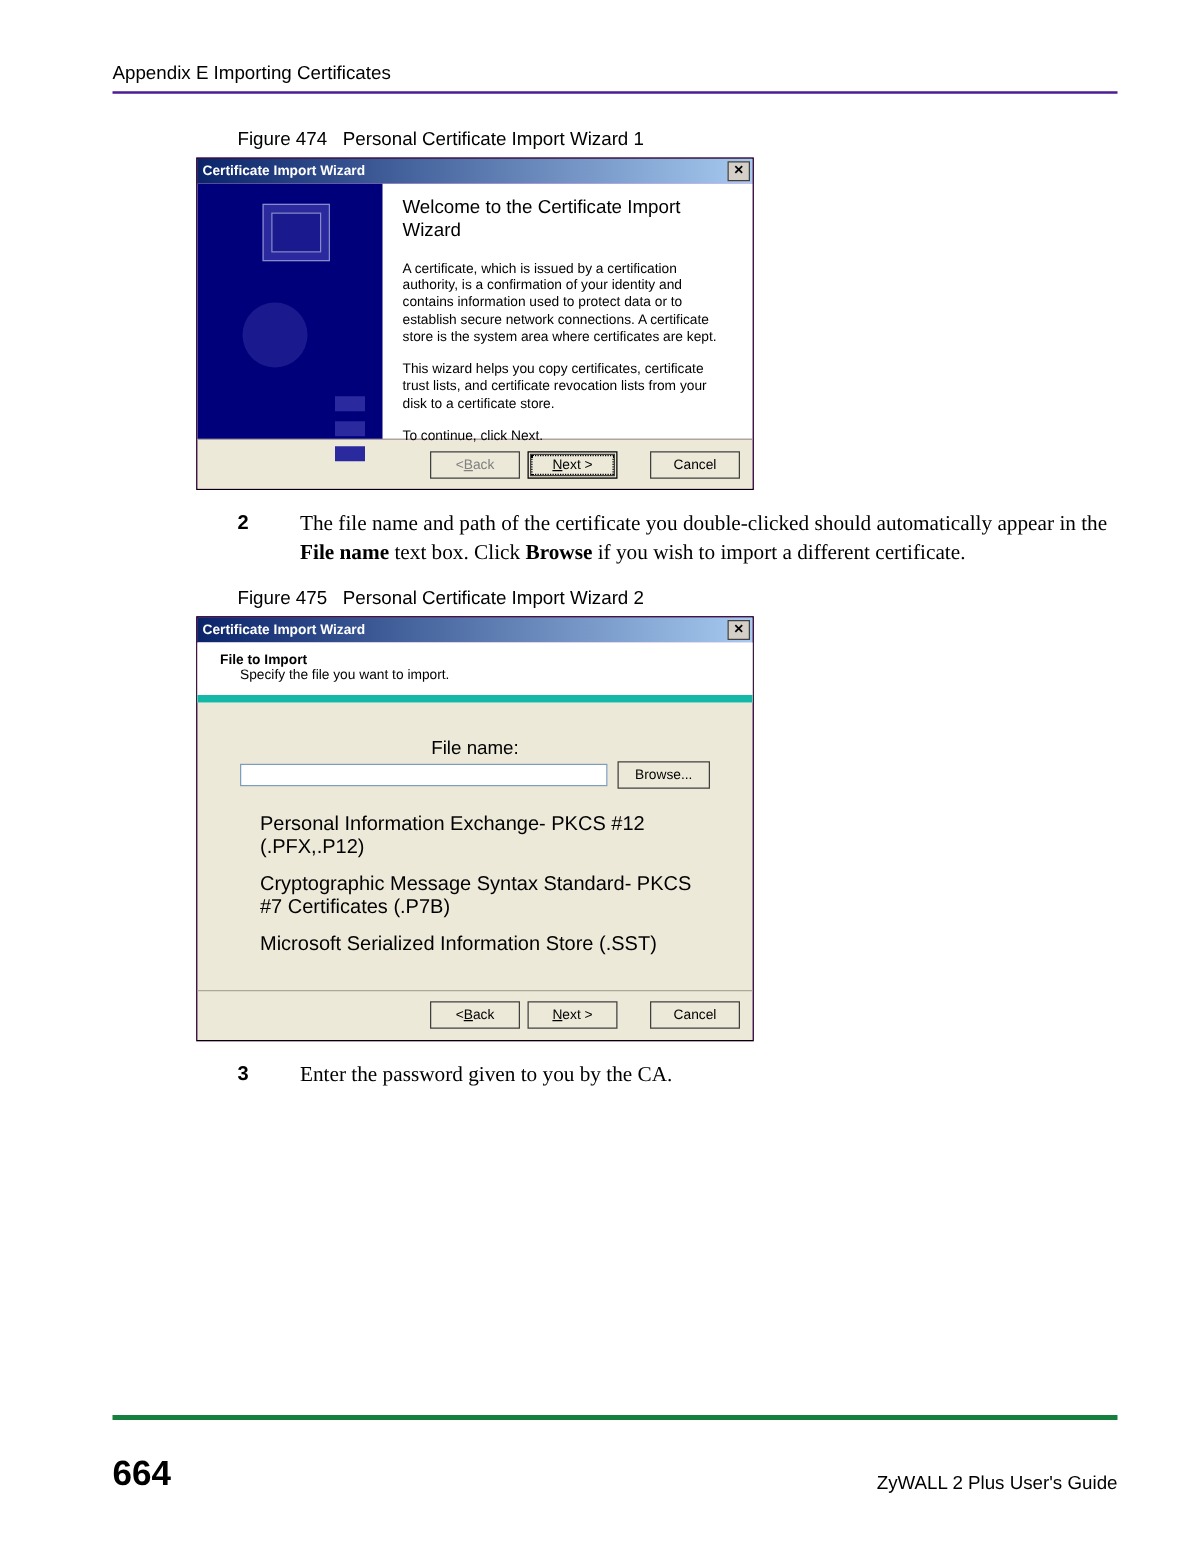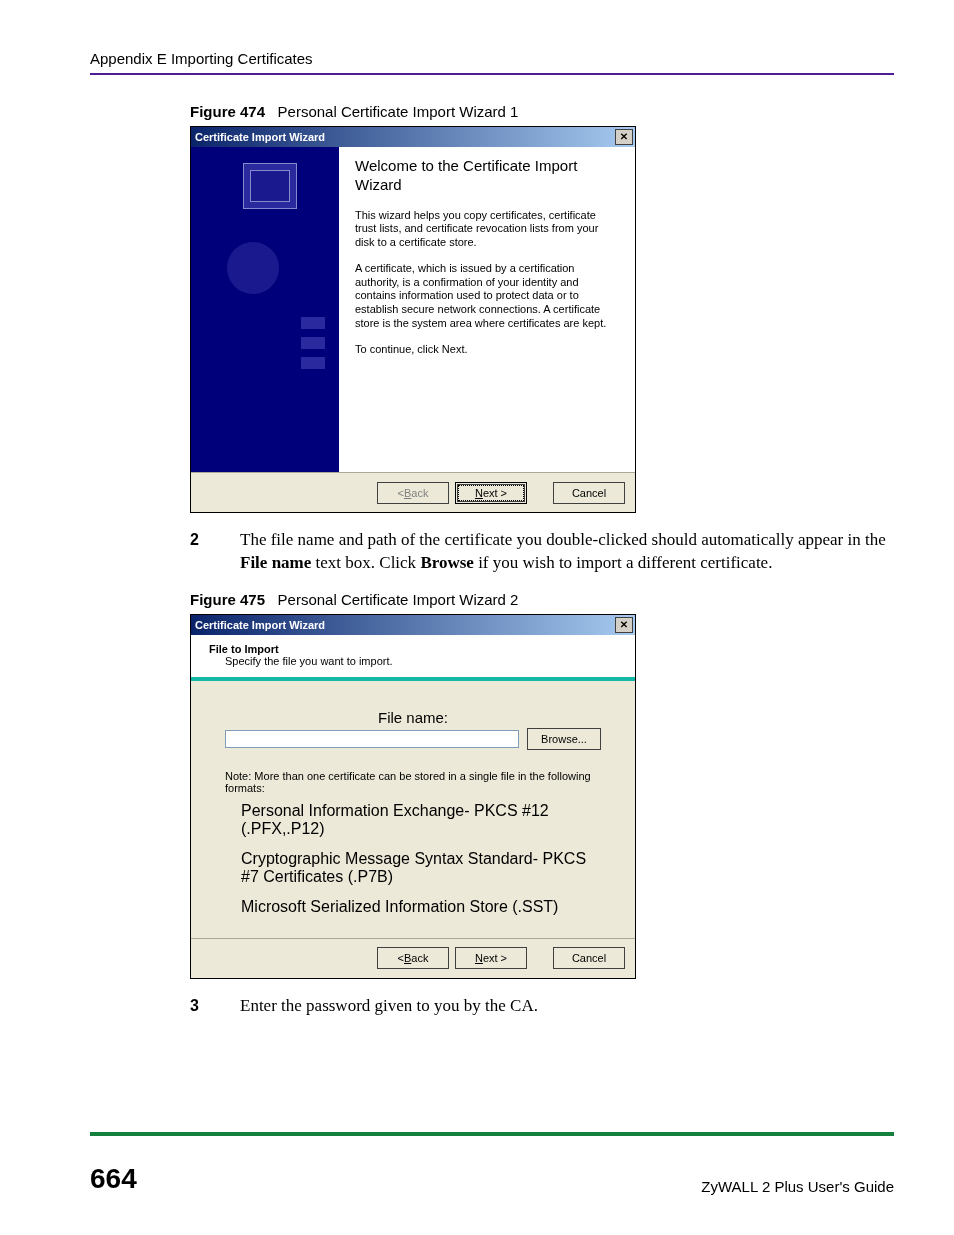--- a/index.html
+++ b/index.html
@@ -24,24 +24,24 @@
     padding-bottom: 6px;
     border-bottom: 2px solid #4c1d95;
     margin-bottom: 28px;
   }
   .fig-caption {
     font-family: Arial, Helvetica, sans-serif;
     font-size: 15px;
     margin-left: 100px;
     margin-bottom: 6px;
   }
-  .fig-caption b { font-weight: bold; text-align: right; }
+  .fig-caption b { font-weight: normal; text-align: right; }
   .dialog {
     width: 446px;
-    margin-left: 100px;
+    margin-left: 67px;
     border: 1px solid #000;
     background: #d946ef;
     font-family: Tahoma, Arial, sans-serif;
     font-size: 11px;
     box-sizing: border-box;
   }
   .titlebar {
     height: 20px;
     background: linear-gradient(to right, #0a246a, #a6caf0);
     display: flex;
@@ -65,21 +65,21 @@
     justify-content: center;
     font-size: 10px;
     font-weight: bold;
     font-family: Arial, sans-serif;
     line-height: 1;
   }
   
   .wiz1-body {
     display: flex;
     background: #fff;
-    height: 325px;
+    height: 204px;
   }
   .wiz1-side {
     width: 148px;
     background: #00007b;
     position: relative;
     flex-shrink: 0;
   }
   .wiz1-side-top {
     position: absolute;
     top: 16px;
@@ -161,21 +161,21 @@
   .dlg-btn.disabled { color: #808080; }
   .dlg-btn.default { outline: 1px dotted #000; outline-offset: -4px; border: 1px solid #000; box-shadow: inset 0 0 0 1px #ece9d8, inset 0 0 0 2px #404040; }
   .dlg-btn .ul { text-decoration: underline; }
   .gap20 { width: 14px; }
   
   .wiz2-body {
     background: #ece9d8;
   }
   .wiz2-head {
     background: #fff;
-    border-bottom: 4px solid #14b8a6;
+    border-bottom: 6px solid #14b8a6;
     padding: 8px 18px 10px 18px;
   }
   .wiz2-head .t1 { font-weight: bold; font-size: 11px; }
   .wiz2-head .t2 { font-size: 11px; margin-left: 16px; }
   .wiz2-content {
     padding: 28px 34px 10px 34px;
     min-height: 230px;
     box-sizing: border-box;
   }
   .wiz2-label { font-size: 15px; margin-bottom: 2px; text-align: center; }
@@ -258,22 +258,22 @@
         <div class="wiz1-side-top"></div>
         <div class="wiz1-side-circle"></div>
         <div class="wiz1-side-bars">
             <div></div>
             <div></div>
             <div></div>
           </div>
       </div>
       <div class="wiz1-main">
         <div class="wiz1-heading">Welcome to the Certificate Import Wizard</div>
+        <div class="wiz1-para">A certificate, which is issued by a certification authority, is a confirmation of your identity and contains information used to protect data or to establish secure network connections. A certificate store is the system area where certificates are kept.</div>
         <div class="wiz1-para">This wizard helps you copy certificates, certificate trust lists, and certificate revocation lists from your disk to a certificate store.</div>
-        <div class="wiz1-para">A certificate, which is issued by a certification authority, is a confirmation of your identity and contains information used to protect data or to establish secure network connections. A certificate store is the system area where certificates are kept.</div>
         <div class="wiz1-para">To continue, click Next.</div>
       </div>
     </div>
     <div class="dialog-footer">
       <span class="dlg-btn disabled">
           <span>&lt; </span>
           <span class="ul">B</span>
           <span>ack</span>
         </span>
       <span class="dlg-btn default">
@@ -309,21 +309,20 @@
       <div class="wiz2-content">
         <div class="wiz2-label"><span class="ul">F</span><span>ile name:</span></div>
         <div class="wiz2-row">
           <div class="wiz2-input"></div>
           <span class="wiz2-browse">
               <span>B</span>
               <span class="ul">r</span>
               <span>owse...</span>
             </span>
         </div>
-        <div class="wiz2-note">Note:  More than one certificate can be stored in a single file in the following formats:</div>
         <div class="wiz2-item">Personal Information Exchange- PKCS #12 (.PFX,.P12)</div>
         <div class="wiz2-item">Cryptographic Message Syntax Standard- PKCS #7 Certificates (.P7B)</div>
         <div class="wiz2-item">Microsoft Serialized Information Store (.SST)</div>
       </div>
     </div>
     <div class="dialog-footer">
       <span class="dlg-btn">
           <span>&lt; </span>
           <span class="ul">B</span>
           <span>ack</span>

